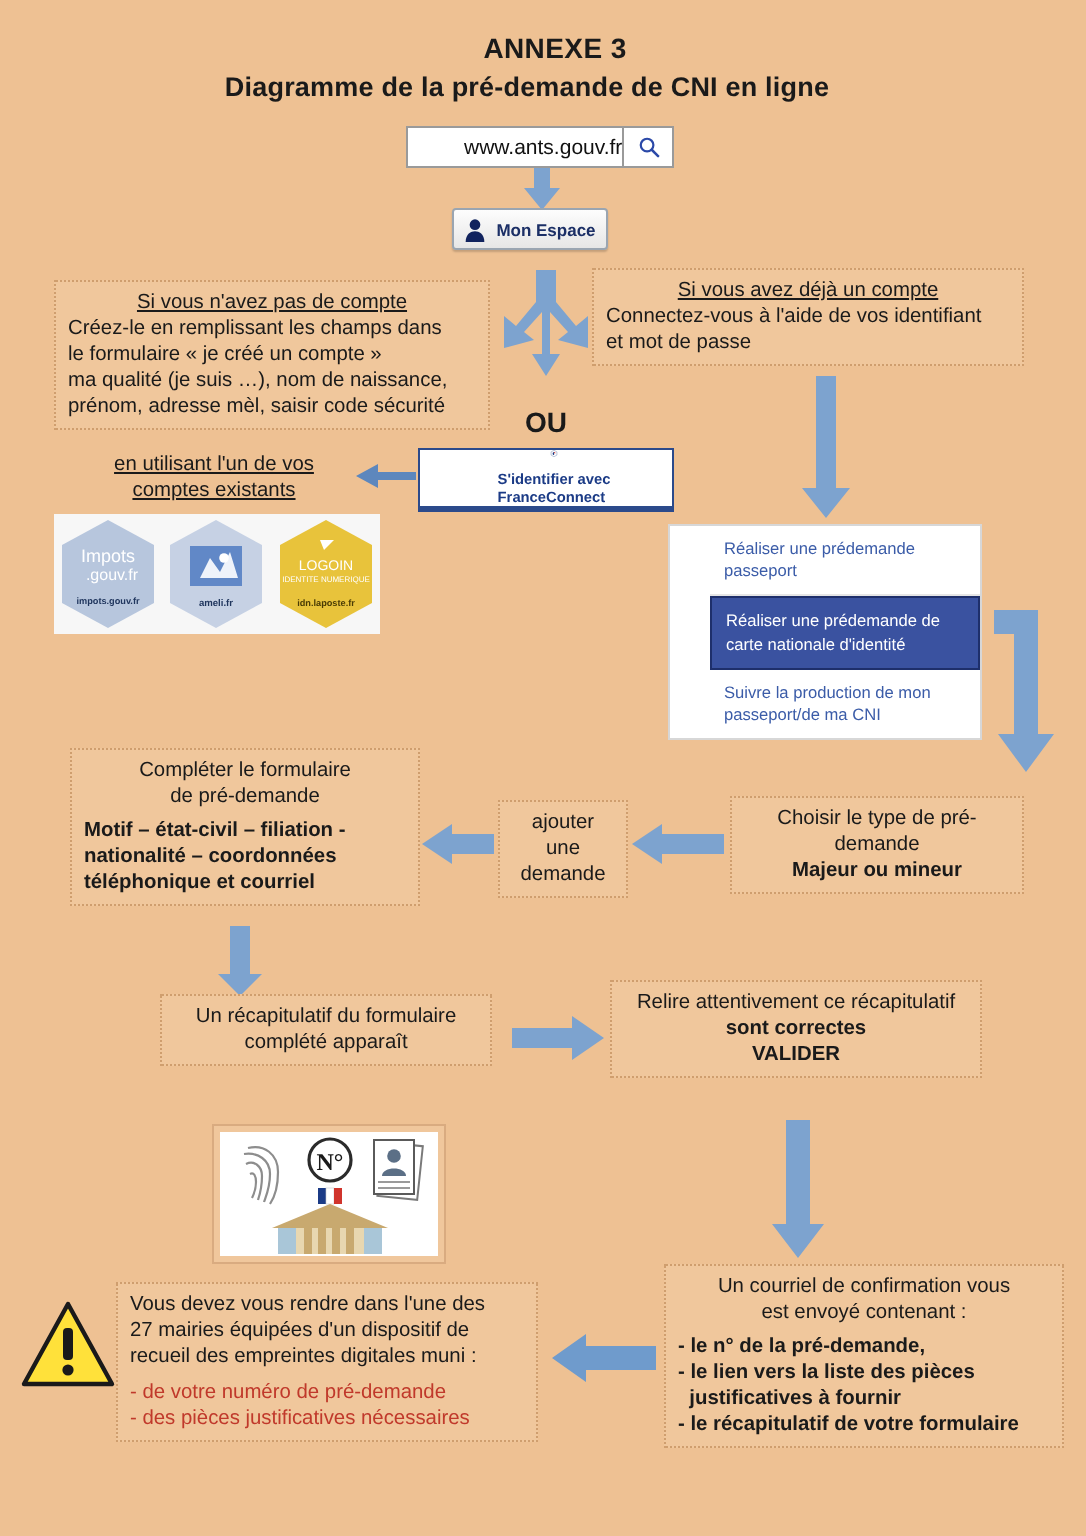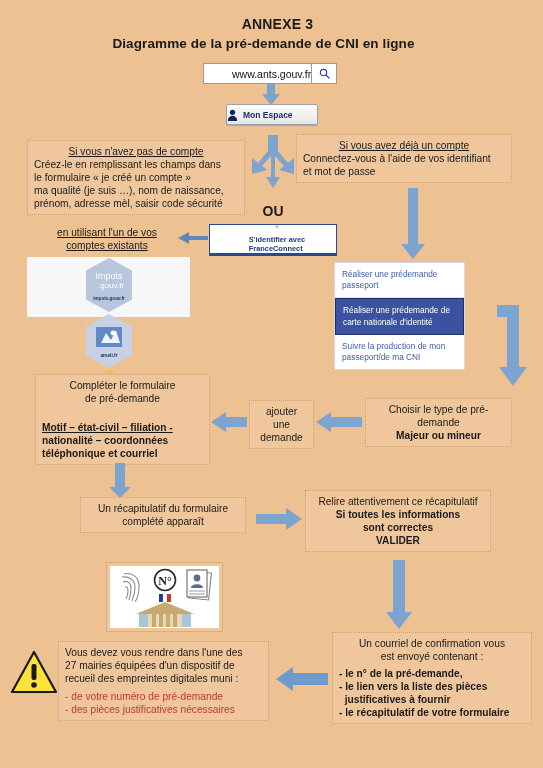--- a/index.html
+++ b/index.html
@@ -35,24 +35,24 @@
     font-size:10.5px;color:#111;padding-left:28px;
   }
   .urlbar .u-search{
     width:24px;border-left:1px solid #9a9a9a;
     display:flex;align-items:center;justify-content:center;
   }
   .mag{width:11px;height:11px;display:block;}
 
   
   .monespace{
-    left:226px;top:104px;width:92px;height:21px;
+    left:226px;top:104px;width:78px;height:21px;
     background:linear-gradient(#fdfdfd,#e6e6e6);
     border:1px solid #9aa5b1;border-radius:2px;
-    display:flex;align-items:center;gap:5px;
+    display:flex;align-items:center;justify-content:center;gap:5px;
     box-shadow:0 1px 1px rgba(0,0,0,.18);
   }
   .monespace .lab{font-size:8.5px;font-weight:bold;color:#1b2f66;}
   .person{width:11px;height:12px;display:block;}
 
   
   .softbox{
     background:#f0c79c;
     border:1px dotted #cf9e6e;
     padding:4px 6px;
@@ -83,30 +83,30 @@
     left:209px;top:224px;width:128px;height:32px;
     background:#ffffff;border:1px solid #2b4a8b;border-bottom:3px solid #2b4a8b;
     display:flex;align-items:center;gap:6px;padding-left:8px;flex-direction:column;
   }
   .fcbtn .fctxt{font-size:7.4px;line-height:1.25;color:#1b3b86;font-weight:bold;}
 
   
   .logostrip{
     left:27px;top:257px;width:163px;height:60px;
     background:#f7f7f7;
-    display:flex;align-items:center;justify-content:space-around;flex-direction:column;
+    display:flex;align-items:center;justify-content:space-around;
   }
   .hexlogo{width:50px;height:56px;position:relative;}
   .hexlogo svg{display:block;}
 
   
   .menu{
-    left:334px;top:262px;width:131px;
+    left:334px;top:262px;width:157px;
     background:#ffffff;border:1px solid #d7d7d7;
-    font-size:8.3px;line-height:1.35;color:#3b5ca8;
+    font-size:8.3px;line-height:1.35;color:#3b5ca8;padding-left:20px;
   }
   .menu .mi{padding:6px 7px;border-bottom:1px solid #e6e6e6;}
   .menu .mi:last-child{border-bottom:none;}
   .menu .mi.sel{background:#3a52a0;color:#ffffff;border:1px solid #1e2f6b;}
 
   
   .photo{
     left:107px;top:563px;width:115px;height:68px;
     background:#ffffff;border:3px solid #f0c79c;
     box-shadow:0 0 0 1px #d9ab80;
@@ -267,21 +267,21 @@
 
   <div class="arrow" style="left:211px;top:411px;">
     <svg width="36" height="22" viewBox="0 0 36 22">
         <path d="M0,11 L15,1 L15,6 L36,6 L36,16 L15,16 L15,21 Z" fill="#7da3cf"></path>
       </svg>
   </div>
 
   <div class="abs softbox box-completer ctr">
     <div>Compléter le formulaire</div>
     <div>de pré-demande</div>
-    <div class="b" style="text-align:left;margin-top:16px;text-decoration:underline;">Motif – état-civil – filiation -</div>
+    <div class="b" style="text-align:left;margin-top:4px;">Motif – état-civil – filiation -</div>
     <div class="b" style="text-align:left;">nationalité – coordonnées</div>
     <div class="b" style="text-align:left;">téléphonique et courriel</div>
   </div>
 
   <div class="arrow" style="left:108px;top:463px;">
     <svg width="24" height="36" viewBox="0 0 24 36">
         <path d="M7,0 L17,0 L17,24 L23,24 L12,35 L1,24 L7,24 Z" fill="#7da3cf"></path>
       </svg>
   </div>
 
@@ -291,21 +291,20 @@
   </div>
 
   <div class="arrow" style="left:256px;top:507px;">
     <svg width="46" height="24" viewBox="0 0 46 24">
         <path d="M0,7 L30,7 L30,1 L46,12 L30,23 L30,17 L0,17 Z" fill="#7da3cf"></path>
       </svg>
   </div>
 
   <div class="abs softbox box-relire ctr">
     <div>Relire attentivement ce récapitulatif</div>
-    <div class="b">Si toutes les informations</div>
     <div class="b">sont correctes</div>
     <div class="b">VALIDER</div>
   </div>
 
   <div class="abs photo">
     <svg width="109" height="62" viewBox="0 0 109 62">
 
       <g fill="none" stroke="#8d8d8d" stroke-width="1.1">
         <path d="M14,8 C22,6 29,11 29,20 C29,28 27,33 25,36"></path>
         <path d="M12,11 C19,10 25,14 25,21 C25,28 23,32 22,35"></path>

